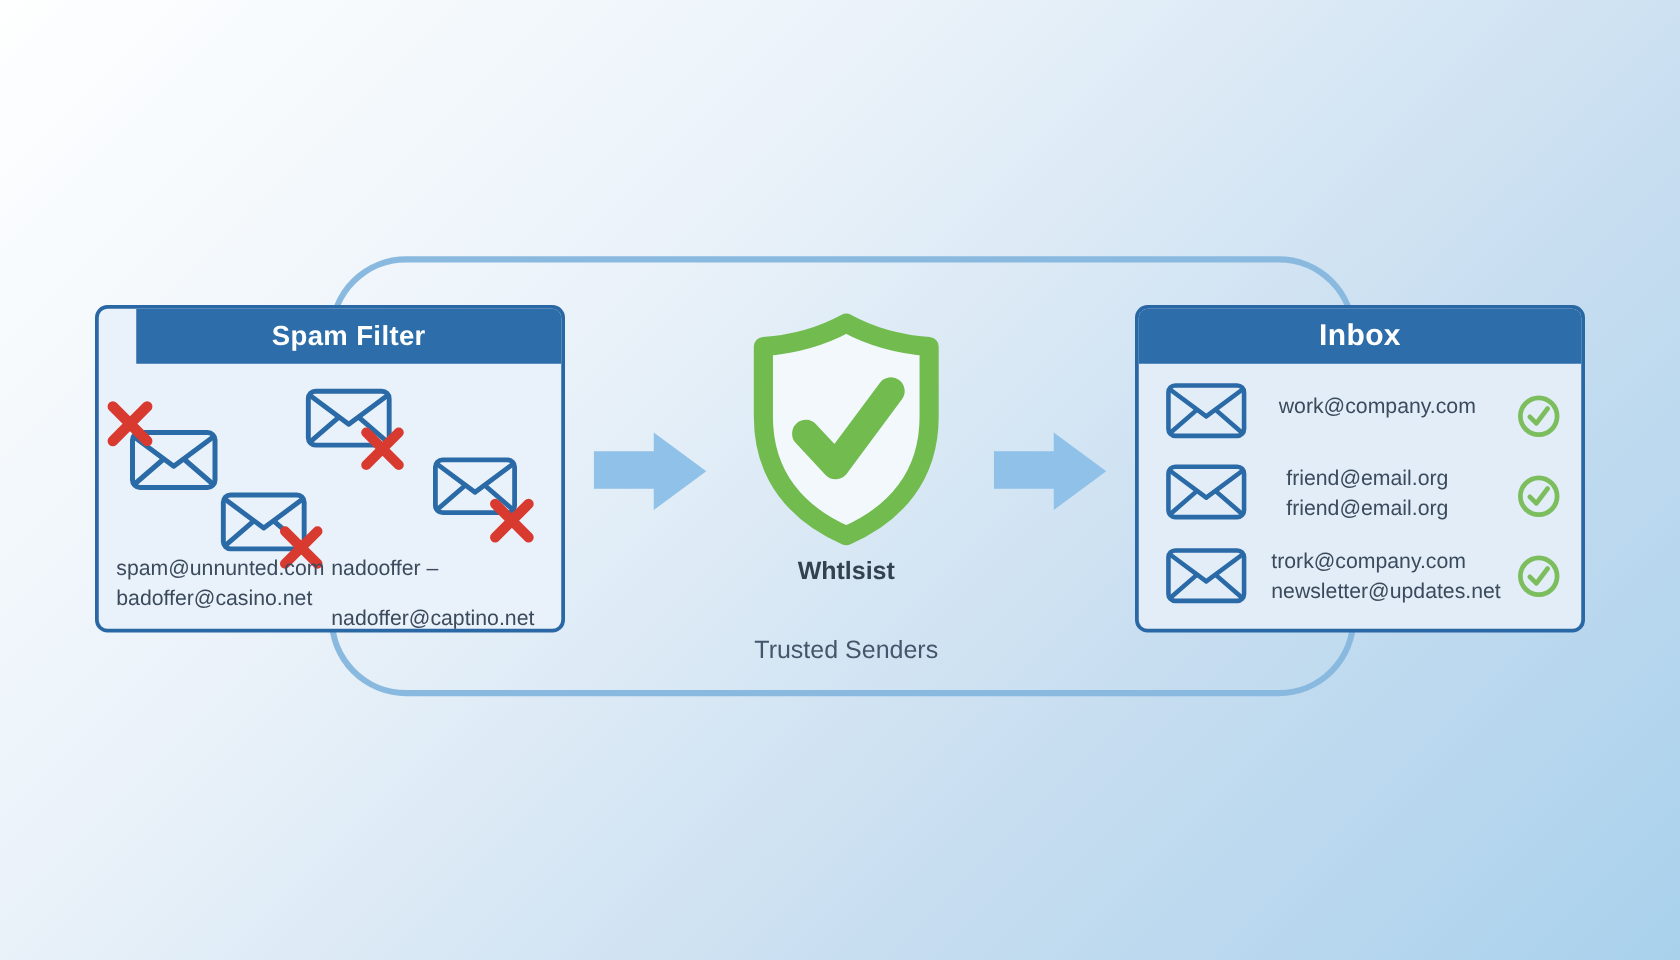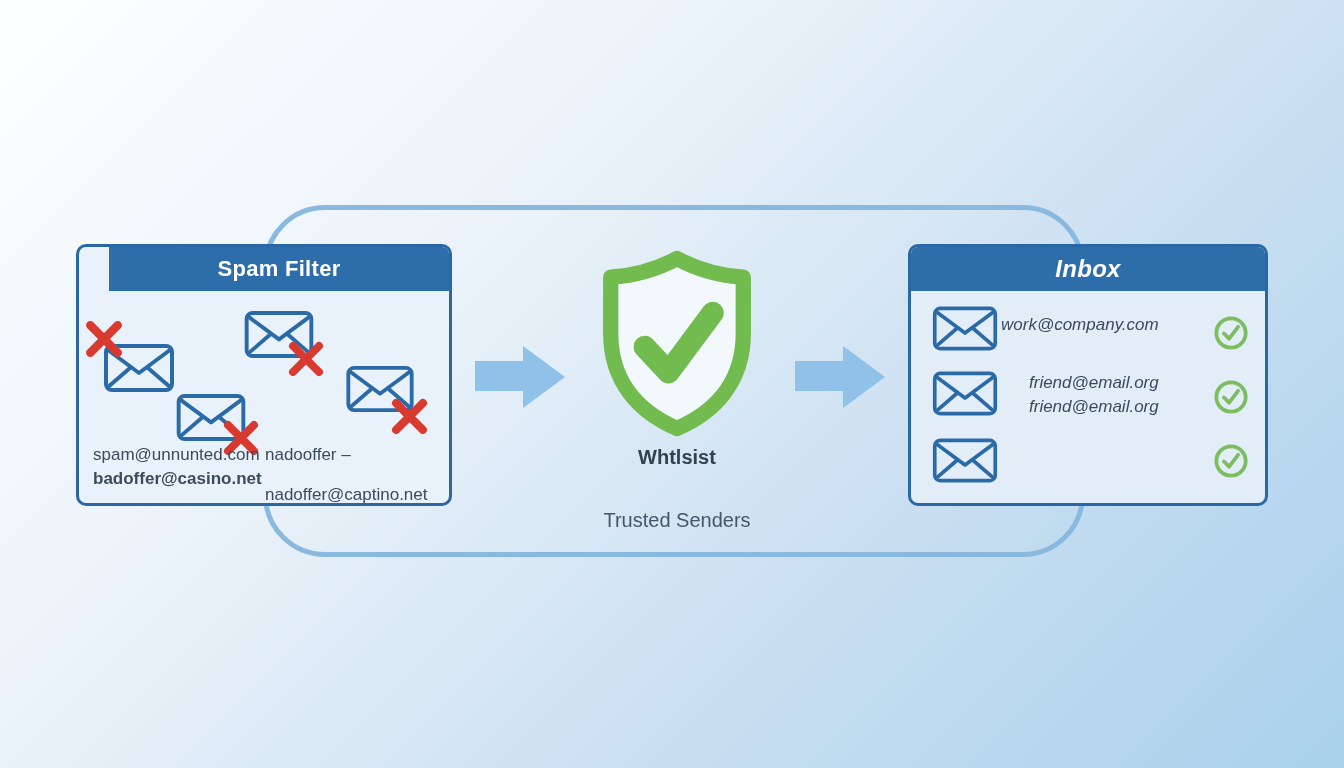--- a/index.html
+++ b/index.html
@@ -36,21 +36,21 @@
     height: 44px;
     background: #2d6da9;
     color: #ffffff;
     font-weight: bold;
     font-size: 22px;
     text-align: center;
     line-height: 44px;
     letter-spacing: 0.3px;
   }
   #spam-panel { left: 76px; width: 376px; padding-left: 30px; }
-  #inbox-panel { left: 908px; width: 360px; background: #e2edf8; font-style: italic; }
+  #inbox-panel { left: 908px; width: 360px; background: #e2edf8; }
   #inbox-panel .panel-header { font-size: 24px; }
 
   .abs { position: absolute; }
   .email-label {
     position: absolute;
     font-size: 17px;
     color: #3b4a5c;
     white-space: nowrap;
   }
   .centered { text-align: left; }
@@ -144,21 +144,21 @@
     </div>
     <div class="abs" style="left:312px; top:151px;">
       <svg width="37" height="37" viewBox="0 0 36 36" stroke="#d93a30" stroke-width="8" stroke-linecap="round">
         <path d="M5 5 L31 31"></path>
           <path d="M31 5 L5 31"></path>
       </svg>
     </div>
 
     <span class="email-label" style="left:14px; top:198px;">spam@unnunted.com</span>
     <span class="email-label centered" style="left:186px; top:198px; width:166px;">nadooffer –</span>
-    <span class="email-label" style="left:14px; top:222px;font-weight:bold;">badoffer@casino.net</span>
+    <span class="email-label" style="left:14px; top:222px;">badoffer@casino.net</span>
     <span class="email-label centered" style="left:186px; top:238px; width:166px;">nadoffer@captino.net</span>
   </div>
 
   <div class="abs" style="left:475px; top:344px; z-index:2;">
     <svg width="92" height="66" viewBox="0 0 92 66">
       <polygon points="0,17 48,17 48,2 90,33 48,64 48,47 0,47" fill="#8fc1e9"></polygon>
     </svg>
   </div>
 
   <div class="abs whitelist-group" style="left:592px; top:250px;">
@@ -180,21 +180,21 @@
     <div class="panel-header">Inbox</div>
 
     <div class="abs" style="left:21px; top:58px;">
       <svg width="66" height="47" viewBox="0 0 72 50" fill="none" stroke="#2a6aa6" stroke-width="4" stroke-linejoin="round" stroke-linecap="round">
         <rect x="3" y="3" width="66" height="44" rx="6"></rect>
         <path d="M5 7 L36 30 L67 7"></path>
         <path d="M5 44 L27 25"></path>
           <path d="M67 44 L45 25"></path>
       </svg>
     </div>
-    <span class="email-label" style="left:90px; top:68px;text-align:right;">work@company.com</span>
+    <span class="email-label" style="left:112px; top:68px;text-align:right;">work@company.com</span>
     <div class="abs" style="left:302px; top:68px;">
       <svg width="36" height="36" viewBox="0 0 38 38" fill="none" stroke="#7cbe5e" stroke-width="4" stroke-linecap="round" stroke-linejoin="round">
         <circle cx="19" cy="19" r="15.5"></circle>
         <path d="M11.5 19.5 L17 25 L26.5 12.5"></path>
       </svg>
     </div>
 
     <div class="abs" style="left:21px; top:123px;">
       <svg width="66" height="47" viewBox="0 0 72 50" fill="none" stroke="#2a6aa6" stroke-width="4" stroke-linejoin="round" stroke-linecap="round">
         <rect x="3" y="3" width="66" height="44" rx="6"></rect>
@@ -215,20 +215,24 @@
     </div>
 
     <div class="abs" style="left:21px; top:190px;">
       <svg width="66" height="47" viewBox="0 0 72 50" fill="none" stroke="#2a6aa6" stroke-width="4" stroke-linejoin="round" stroke-linecap="round">
         <rect x="3" y="3" width="66" height="44" rx="6"></rect>
         <path d="M5 7 L36 30 L67 7"></path>
         <path d="M5 44 L27 25"></path>
           <path d="M67 44 L45 25"></path>
       </svg>
     </div>
+    <div class="email-label inbox-row-text" style="left:106px; top:190px;">
+      <div>trork@company.com</div>
+      <div>newsletter@updates.net</div>
+    </div>
     <div class="abs" style="left:302px; top:196px;">
       <svg width="36" height="36" viewBox="0 0 38 38" fill="none" stroke="#7cbe5e" stroke-width="4" stroke-linecap="round" stroke-linejoin="round">
         <circle cx="19" cy="19" r="15.5"></circle>
         <path d="M11.5 19.5 L17 25 L26.5 12.5"></path>
       </svg>
     </div>
   </div>
 
 </div>
 

